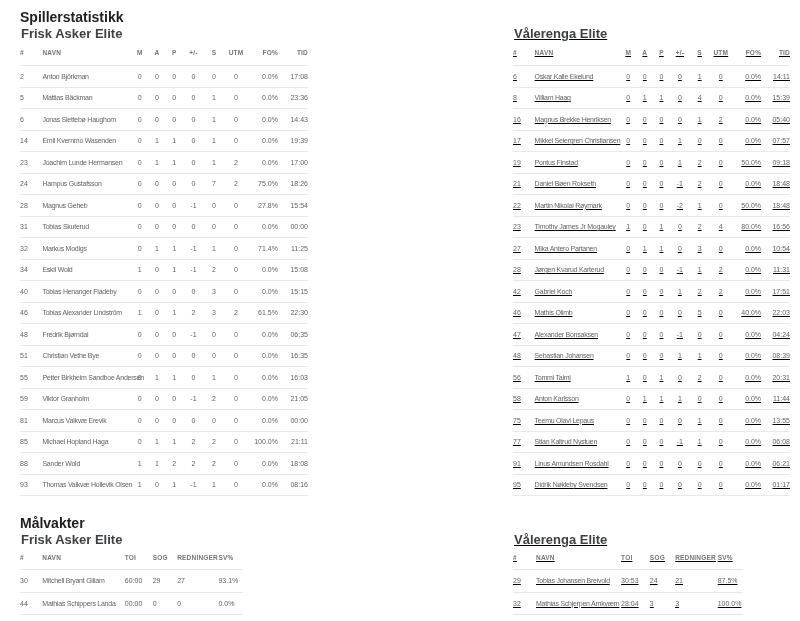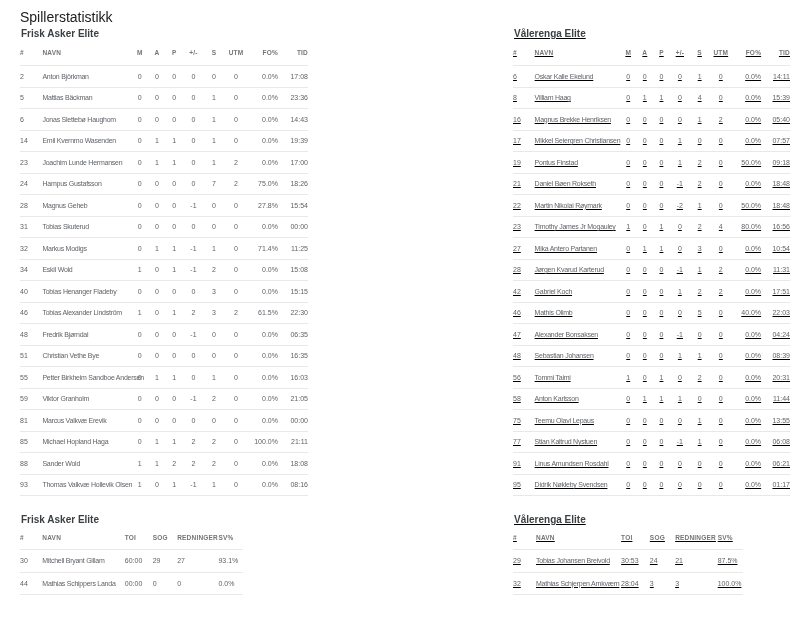--- a/index.html
+++ b/index.html
@@ -17,33 +17,33 @@
     --header-text: #757575;
     --cell-text: #5f6368;
     --divider: #e8e8e8;
   }
   .section.players { padding-top: 9px; }
   .section.goalies { margin-top: 19px; }
   .section-title {
     margin: 0 0 0 20px;
     font-size: 14px;
     line-height: 17px;
-    font-weight: 400;
+    font-weight: 700;
     color: var(--title);
   }
   .teams {
     display: flex;
     align-items: flex-start;
     margin-top: 3px;
   }
   .team-col-left { margin-left: 20px; width: 288px; }
   .team-col-right { margin-left: 205px; width: 277px; text-decoration: underline; }
   .team-name {
     margin: 0 0 0 1px;
-    font-size: 10px;
+    font-size: 13px;
     line-height: 10px;
     font-weight: 700;
     color: var(--team-name);
   }
   table {
     border-collapse: collapse;
     table-layout: fixed;
   }
   .players .team-col-left table { width: 288px; }
   .players .team-col-right table { width: 277px; }
@@ -617,20 +617,21 @@
               <td>0.0%</td>
               <td>01:17</td>
             </tr>
           </tbody>
         </table>
     </div>
   </div>
 </div>
 
 <div class="section goalies">
+  <h1 class="section-title">Målvakter</h1>
   <div class="teams">
     <div class="team-col-left">
       <h2 class="team-name">Frisk Asker Elite</h2>
       <table class="goalie-table">
           <thead>
             <tr>
               <th>#</th>
               <th>NAVN</th>
               <th>TOI</th>
               <th>SOG</th>

